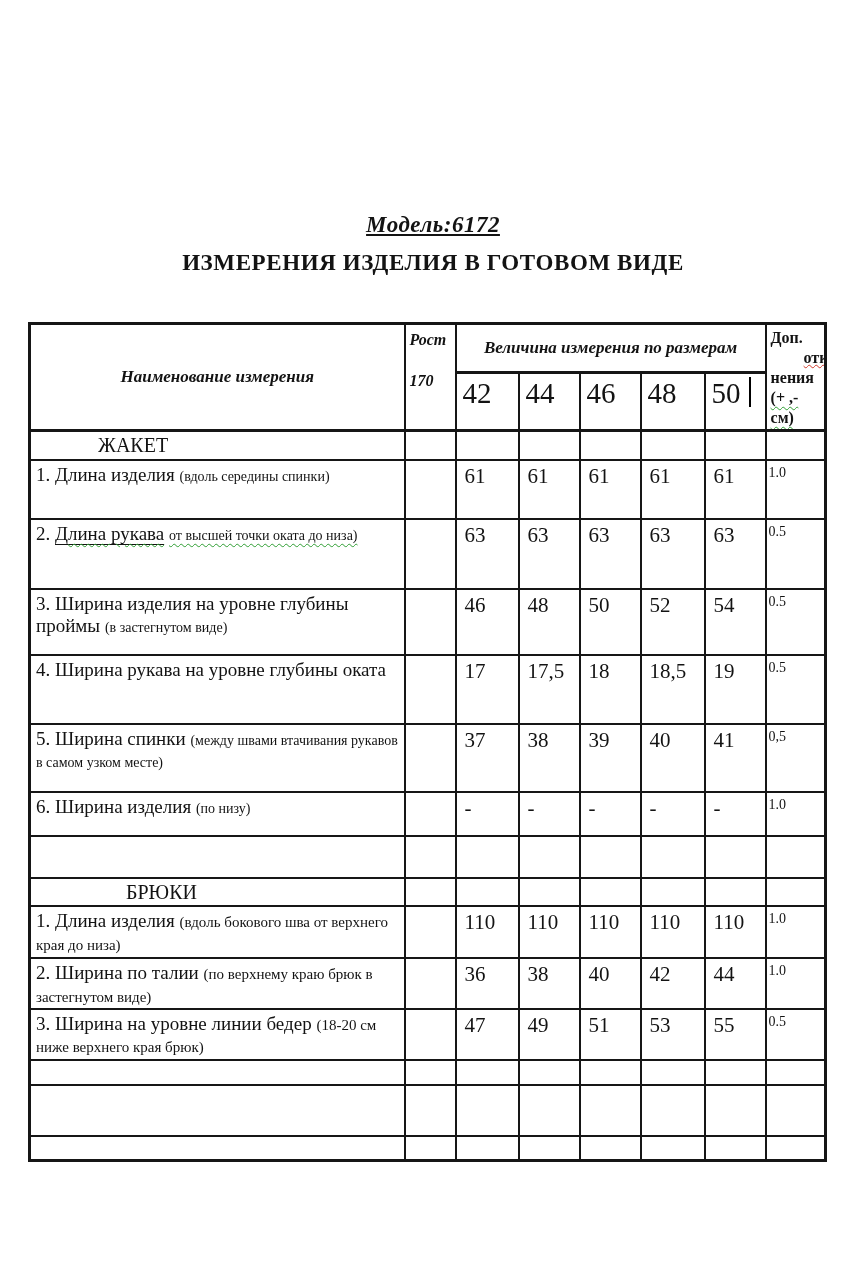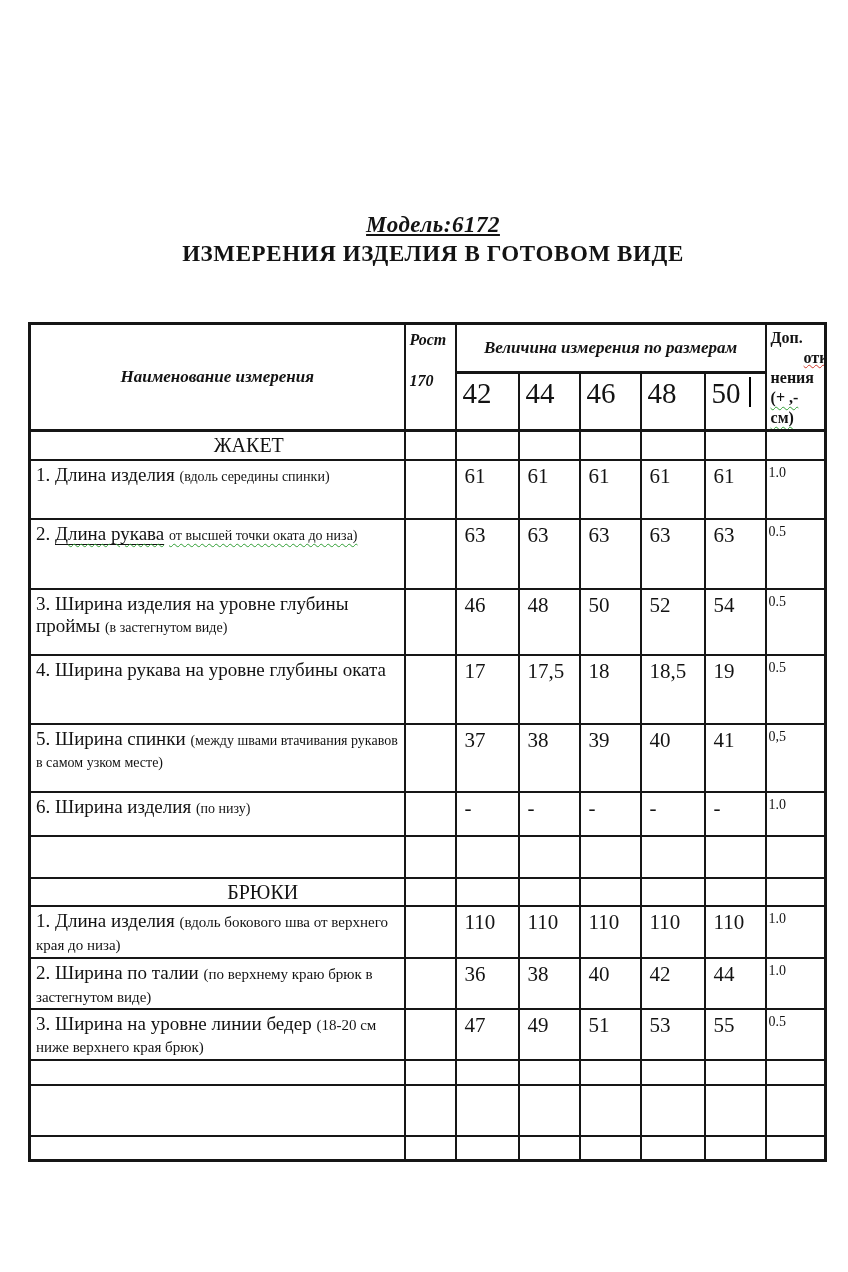--- a/index.html
+++ b/index.html
@@ -3,40 +3,40 @@
 <meta charset="utf-8">
 <style>
   html,body{margin:0;padding:0;}
   body{
     width:848px;height:1272px;position:relative;background:#ffffff;
     font-family:"Liberation Serif","DejaVu Serif",serif;color:#131313;
     overflow:hidden;
   }
   .title-block{position:absolute;top:212px;left:38px;width:790px;text-align:center;}
   .model-line{font-size:23px;font-style:italic;font-weight:bold;text-decoration:underline;letter-spacing:.5px;}
-  .heading-line{font-size:23px;font-weight:bold;letter-spacing:.6px;margin-top:3px;}
+  .heading-line{font-size:23px;font-weight:bold;letter-spacing:.6px;margin-top:12px;}
 
   table.meas{
     position:absolute;left:28px;top:322px;width:796px;
     border-collapse:collapse;table-layout:fixed;
     border:3px solid #161616;
   }
   td{
     border:2px solid #161616;vertical-align:top;padding:1px 4px;
     font-size:20px;line-height:1.18;overflow:hidden;
   }
   tr.hdr1 td,tr.hdr2 td{border-bottom-width:3px;}
   td.name-hd{text-align:center;vertical-align:middle;font-style:italic;font-weight:bold;font-size:17px;}
   td.rost-hd{font-style:italic;font-weight:bold;font-size:16px;padding-top:6px;}
   td.rost-hd .rost-word{margin-bottom:22px;}
   td.sizes-hd{text-align:center;vertical-align:middle;font-style:italic;font-weight:bold;font-size:17px;border-bottom-width:2px;}
   td.size-num{font-size:29px;padding-left:6px;padding-top:2px;}
   td.tol-hd{font-weight:bold;font-size:16px;line-height:1.25;padding-top:3px;}
   td.name-cell{padding-left:5px;padding-top:3px;font-size:19px;}
-  td.section-cell{font-size:20px;padding-top:2px;text-align:center;}
+  td.section-cell{font-size:20px;padding-top:2px;}
   td.val{font-size:21px;padding-left:8px;padding-top:3px;margin-top:44px;}
   td.tol{font-size:14px;padding-left:2px;padding-top:4px;}
   .note{font-size:14px;}
   .note-md{font-size:15px;}
   .wavy-green{text-decoration:underline;text-decoration-style:wavy;text-decoration-color:#2f9e33;text-decoration-thickness:1px;text-underline-offset:3px;}
   .wavy-red{text-decoration:underline;text-decoration-style:wavy;text-decoration-color:#d03a2c;text-decoration-thickness:1px;text-underline-offset:1px;margin-left:33px;}
   .solid-u{border-bottom:1.5px solid #131313;}
   .text-cursor{display:inline-block;width:2px;height:30px;background:#000;vertical-align:-4px;margin-left:8px;}
   .ind-jacket{padding-left:67px;}
   .ind-trousers{padding-left:95px;}

